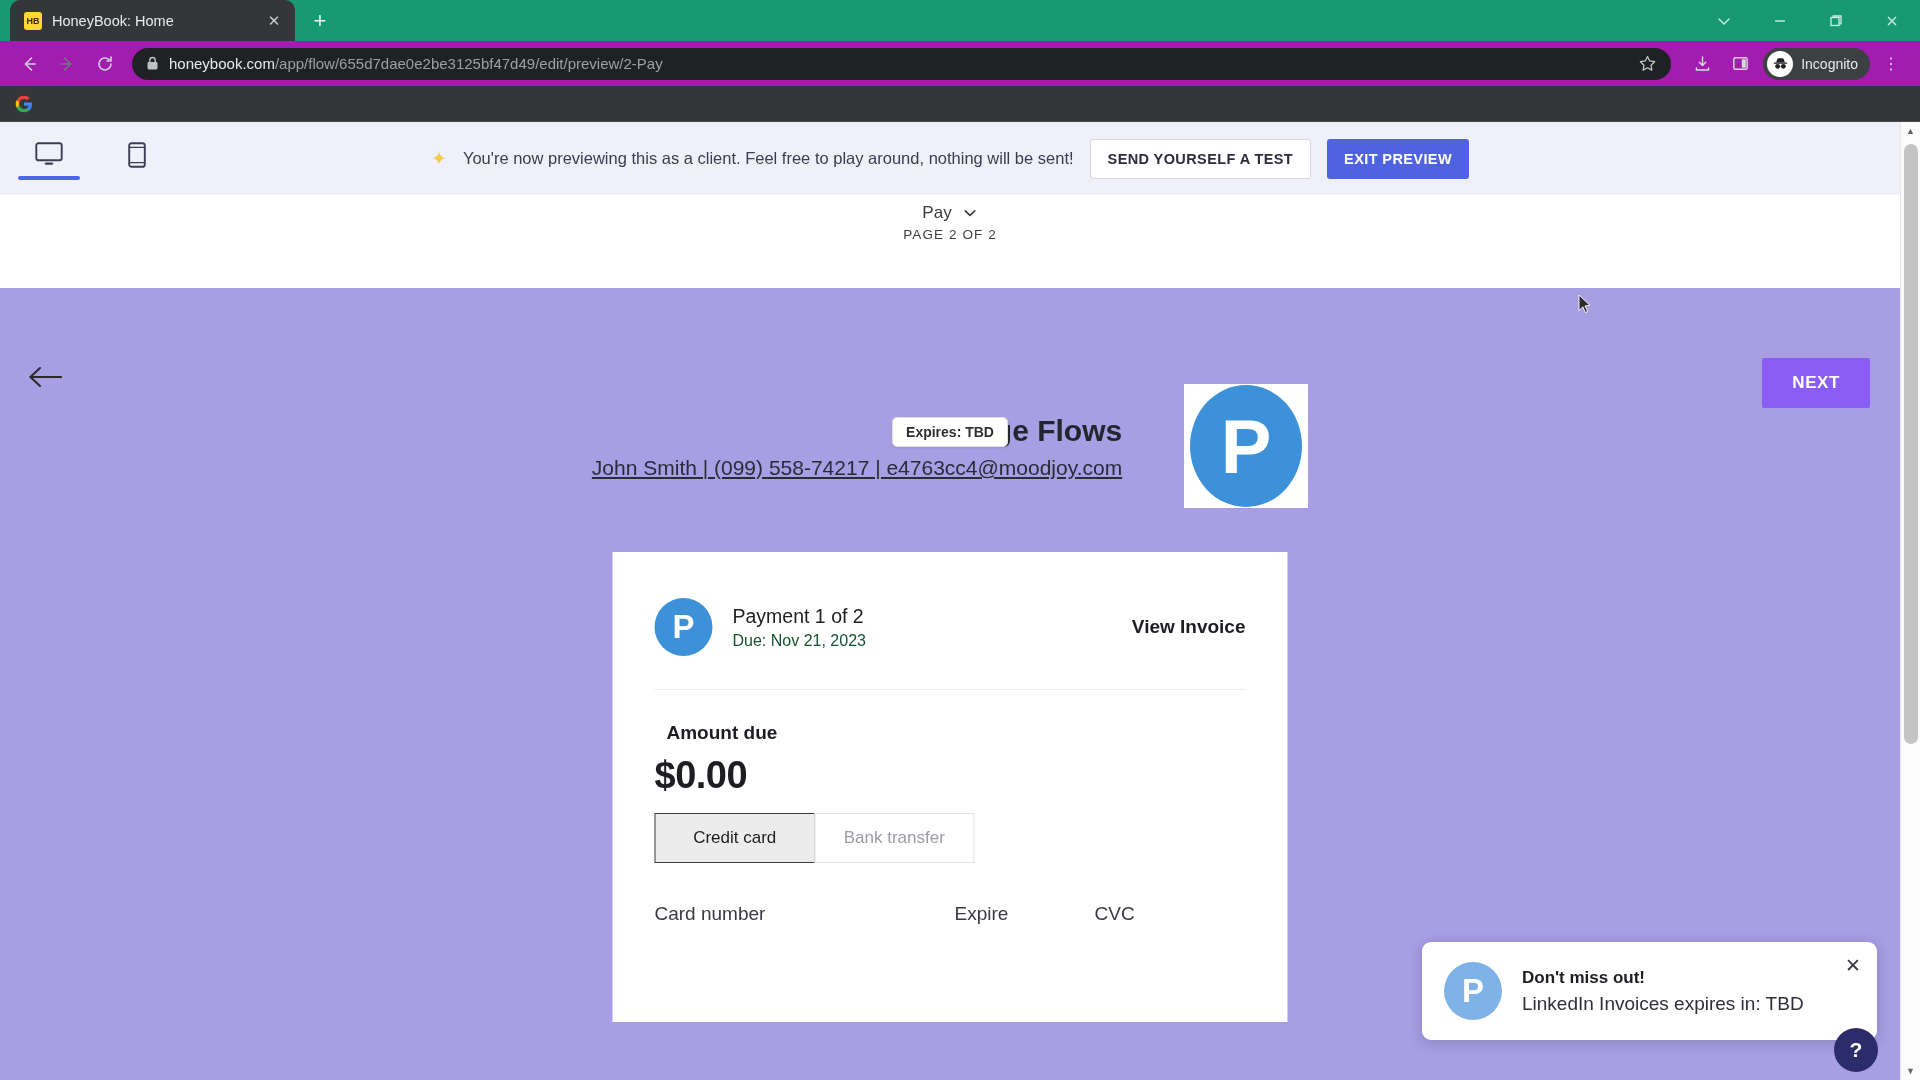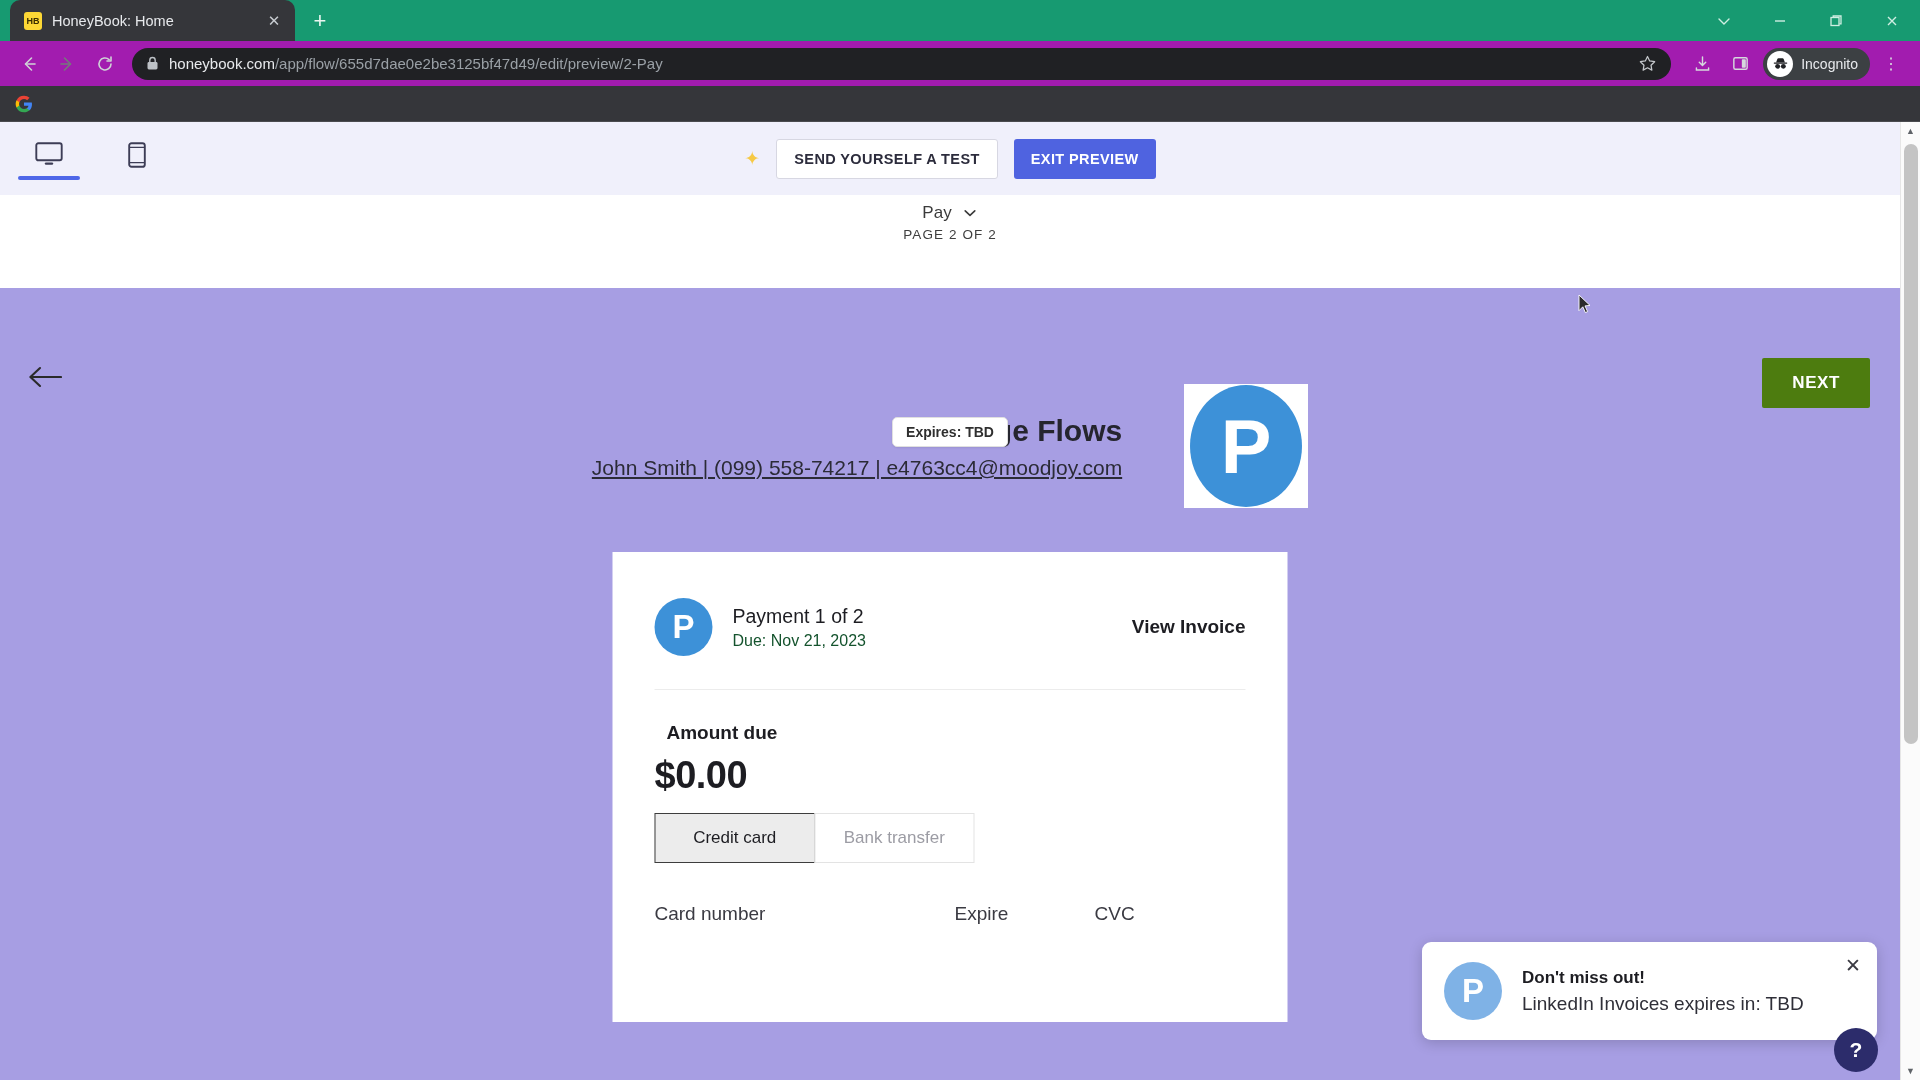--- a/index.html
+++ b/index.html
@@ -143,21 +143,21 @@
   }
   .page-of { font-size: 13.5px; letter-spacing: 1.1px; color: #3f3f3f; }
   .expires-chip {
     position: absolute; left: 50%; transform: translateX(-50%); top: 295px;
     background: #fff; border: 1px solid #e0e0e0; border-radius: 5px;
     padding: 6px 13px; font-size: 14px; font-weight: 700; color: #2f2f2f;
     box-shadow: 0 1px 2px rgba(0,0,0,.08); z-index: 6;
   }
   .next-btn {
     position: absolute; right: 30px; top: 236px;
-    background: #4d7c0f; color: #fff; font-size: 17px; font-weight: 700;
+    background: #8b5cf6; color: #fff; font-size: 17px; font-weight: 700;
     letter-spacing: .6px; padding: 15px 30px; border-radius: 2px;
   }
 
   
   .purple-body { position: absolute; left: 0; right: 0; top: 196px; bottom: 0; background: #a79ee3; }
 
   .brand-row {
     display: flex; align-items: center; justify-content: center;
     gap: 62px; padding-top: 66px;
   }
@@ -376,20 +376,21 @@
           <div class="dev-btn">
             <svg width="18" height="26" viewBox="0 0 18 26">
                 <rect x="1.2" y="1.2" width="15.6" height="23.6" rx="2.4" stroke="#3d3d56" stroke-width="1.9" fill="none"></rect>
                 <path d="M1.2 5.4h15.6M1.2 20.6h15.6" stroke="#3d3d56" stroke-width="1.3"></path>
               </svg>
             <div class="dev-underline off"></div>
           </div>
         </div>
         <div class="banner-center">
           <span class="sparkle">✦</span>
+          <span class="banner-text">You're now previewing this as a client. Feel free to play around, nothing will be sent!</span>
           <span class="btn-test">SEND YOURSELF A TEST</span>
           <span class="btn-exit">EXIT PREVIEW</span>
         </div>
         <span class="cursor-arrow">
           <svg width="14" height="20" viewBox="0 0 14 20">
               <path d="M1 1l11 10.4-5 .5 2.6 5.7-2.2 1-2.6-5.8L1 16.7z" fill="#2b2b2b" stroke="#fff" stroke-width=".9"></path>
             </svg>
         </span>
       </div>
 

